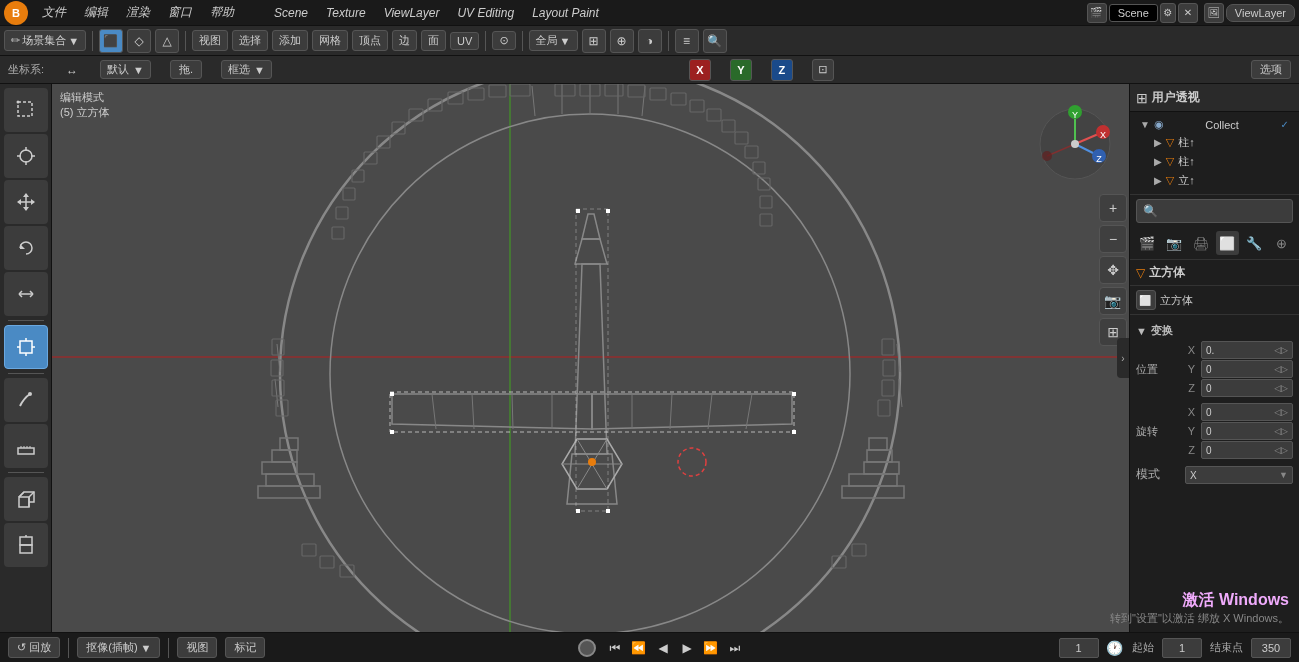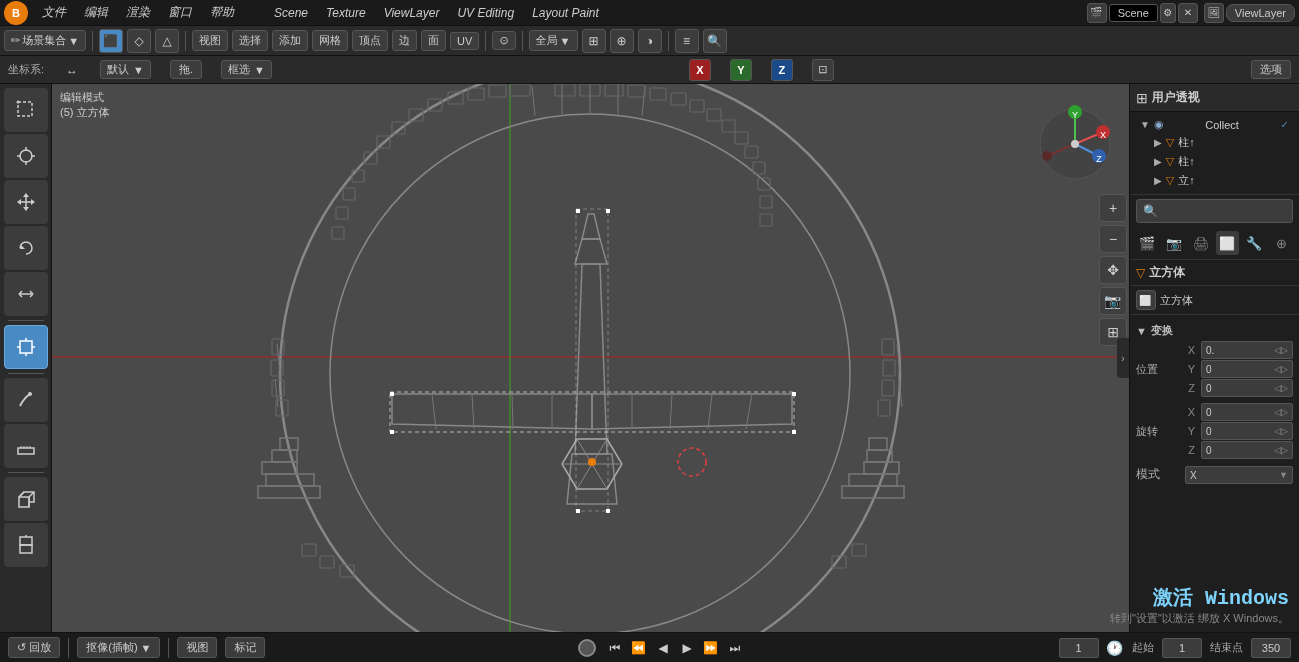--- a/index.html
+++ b/index.html
@@ -361,21 +361,21 @@
     .bottom-label { color: #aaa; font-size: 11px; }
 
     
     #windows-watermark {
       position: fixed;
       bottom: 36px;
       right: 10px;
       text-align: right;
       pointer-events: none;
     }
-    .wm-line1 { color: #7dd3fc; font-size: 20px; font-weight: bold; font-family: Liberation Mono, monospace; }
+    .wm-line1 { color: #f0abfc; font-size: 16px; font-weight: bold; }
     .wm-line2 { color: #888; font-size: 11px; }
 
     
     #vp-svg {
       position: absolute;
       top: 0; left: 0;
       width: 100%; height: 100%;
       pointer-events: none;
     }
   </style>

